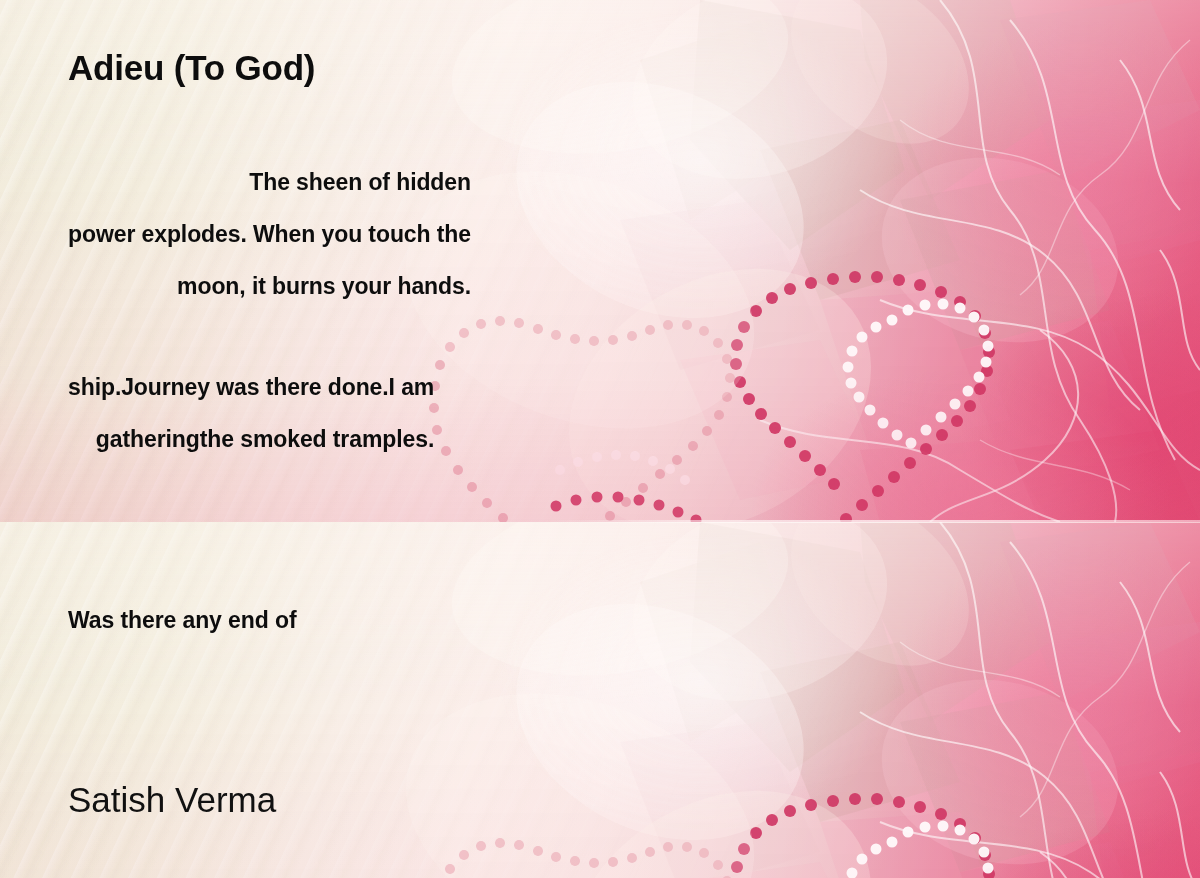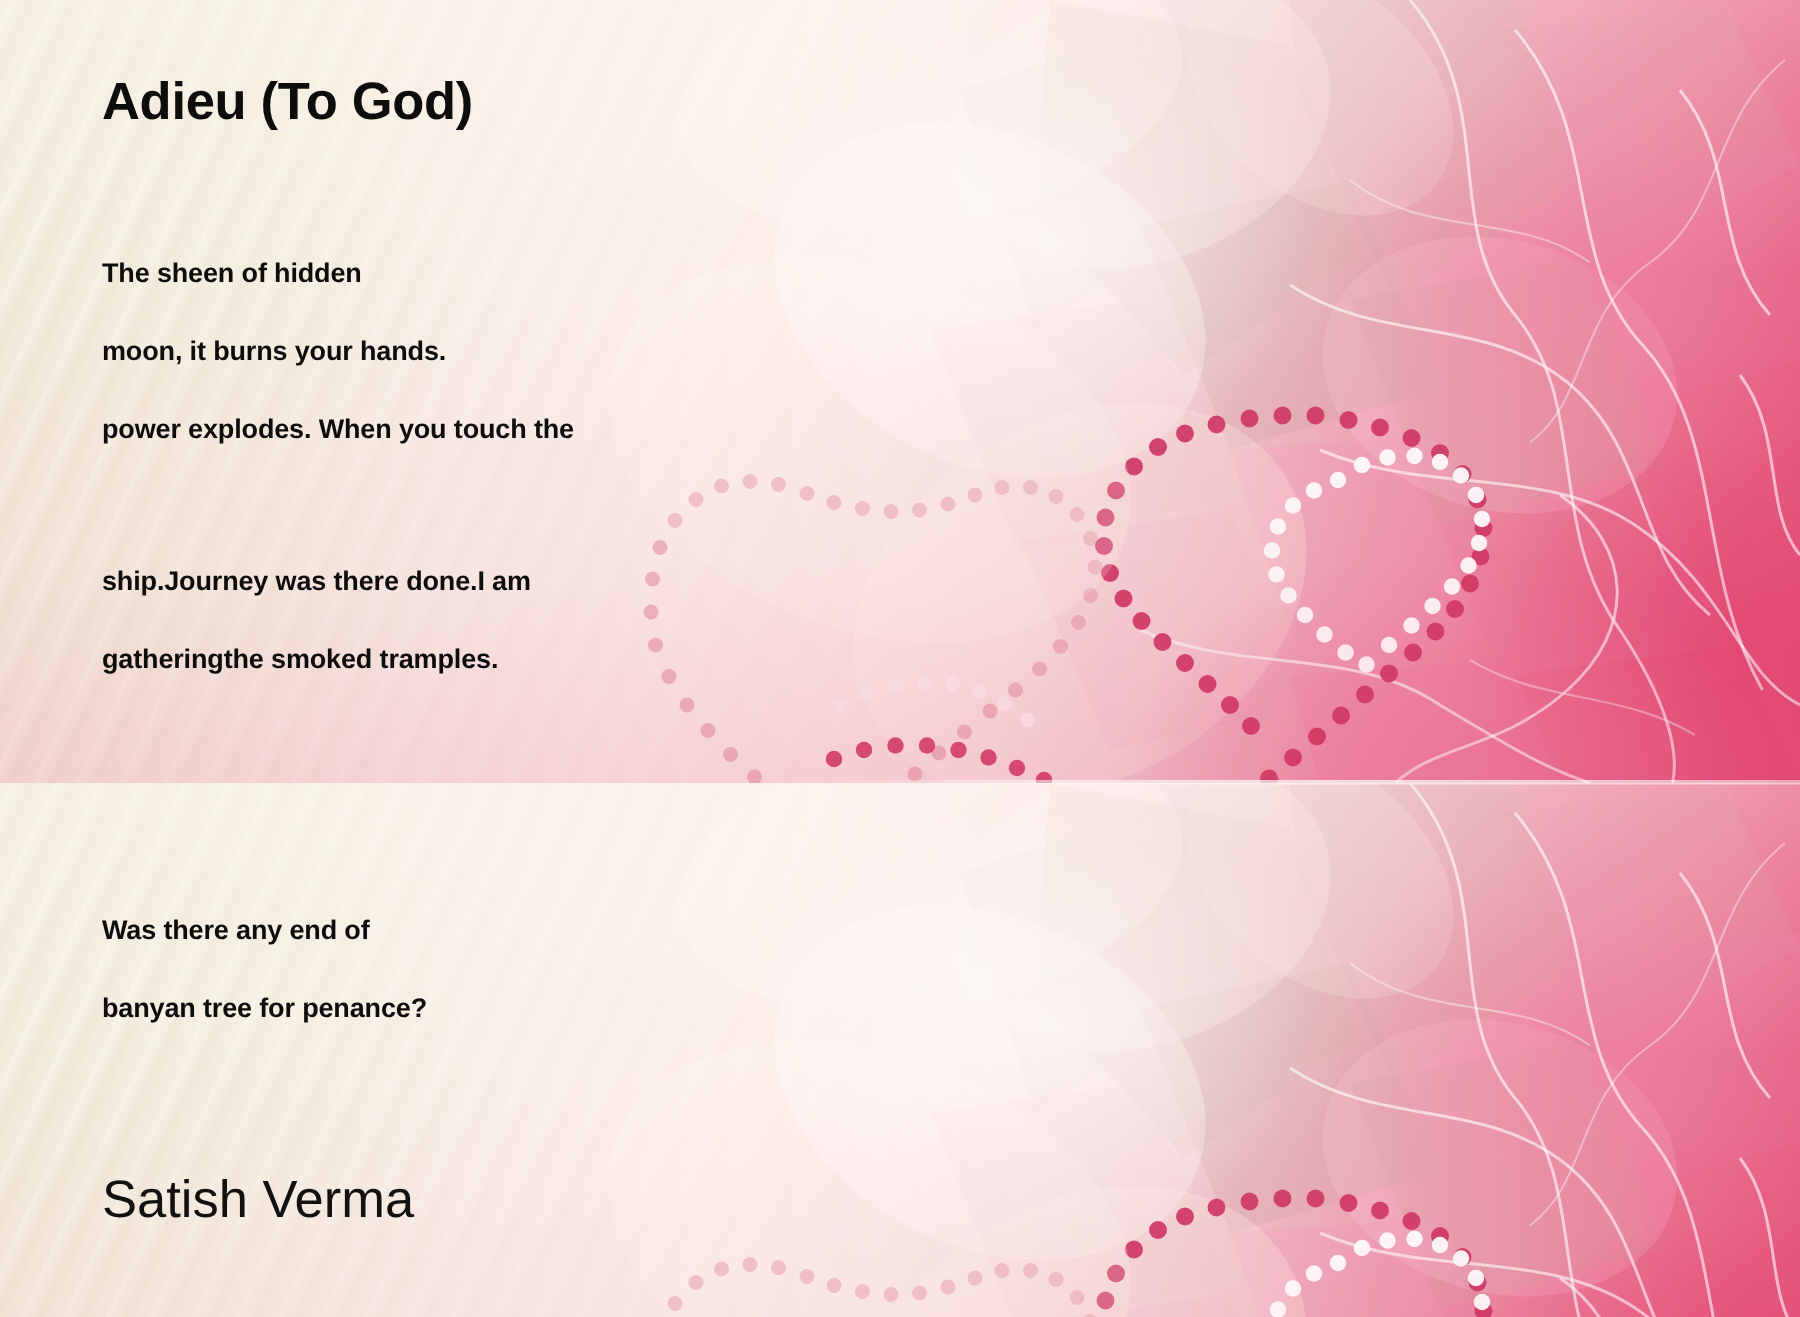--- a/index.html
+++ b/index.html
@@ -107,26 +107,27 @@
     font-size: 35px;
     font-weight: bold;
     color: #0d0d0d;
     letter-spacing: -0.2px;
     white-space: nowrap;
   }
 
   .stanza {
     position: absolute;
     left: 0;
-    font-size: 18px;
+    font-size: 23px;
     font-weight: bold;
     color: #0d0d0d;
     line-height: 52px;
     letter-spacing: -0.1px;
     white-space: nowrap;
+    text-align: right;
   }
   #stanza-1 { top: 156px; }
   #stanza-2 { top: 361px; }
   #stanza-3 { top: 594px; }
 
   .stanza .poem-line { display: block; }
 
   #poem-author {
     position: absolute;
     left: 0;
@@ -551,31 +552,30 @@
   </div>
 
   <div id="bg-seam"></div>
 
   <div id="poem-text">
 
     <div id="poem-title">Adieu (To God)</div>
 
     <div class="stanza" id="stanza-1">
       <span class="poem-line">The sheen of hidden</span>
+      <span class="poem-line">power explodes. When you touch the</span>
       <span class="poem-line">moon, it burns your hands.</span>
-      <span class="poem-line">power explodes. When you touch the</span>
     </div>
 
     <div class="stanza" id="stanza-2">
       <span class="poem-line">ship.Journey was there done.I am</span>
       <span class="poem-line">gatheringthe smoked tramples.</span>
     </div>
 
     <div class="stanza" id="stanza-3">
       <span class="poem-line">Was there any end of</span>
-      <span class="poem-line">banyan tree for penance?</span>
     </div>
 
     <div id="poem-author">Satish Verma</div>
 
   </div>
 
 </div>
 
 </body></html>

